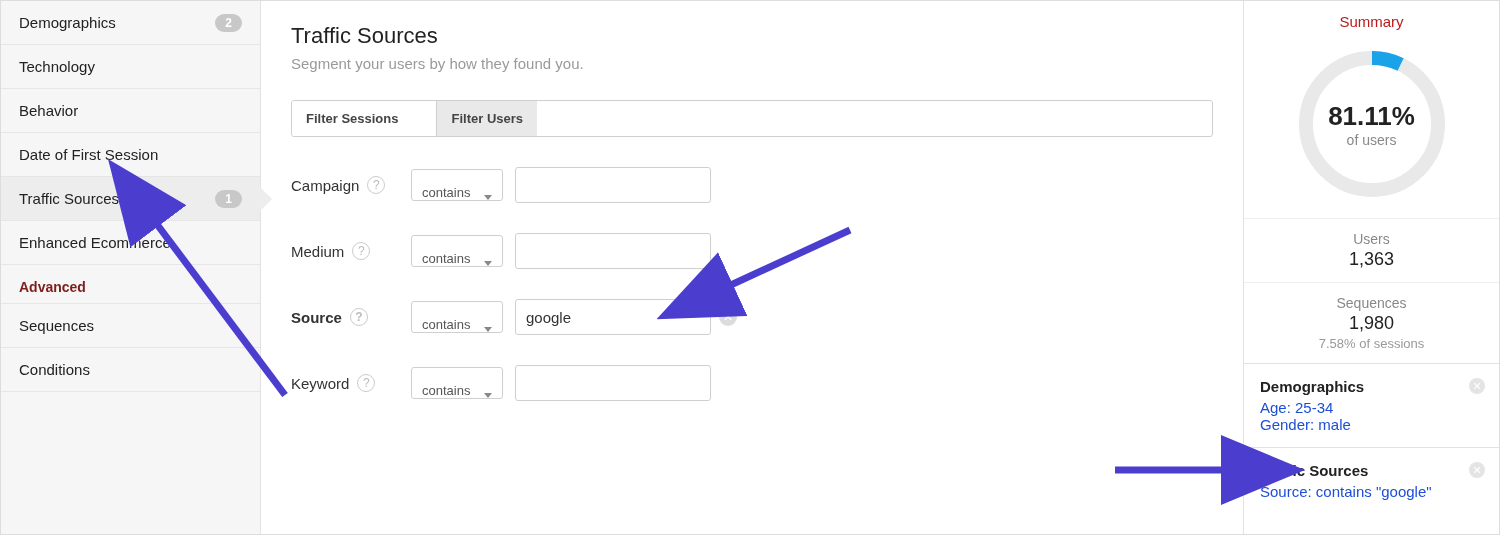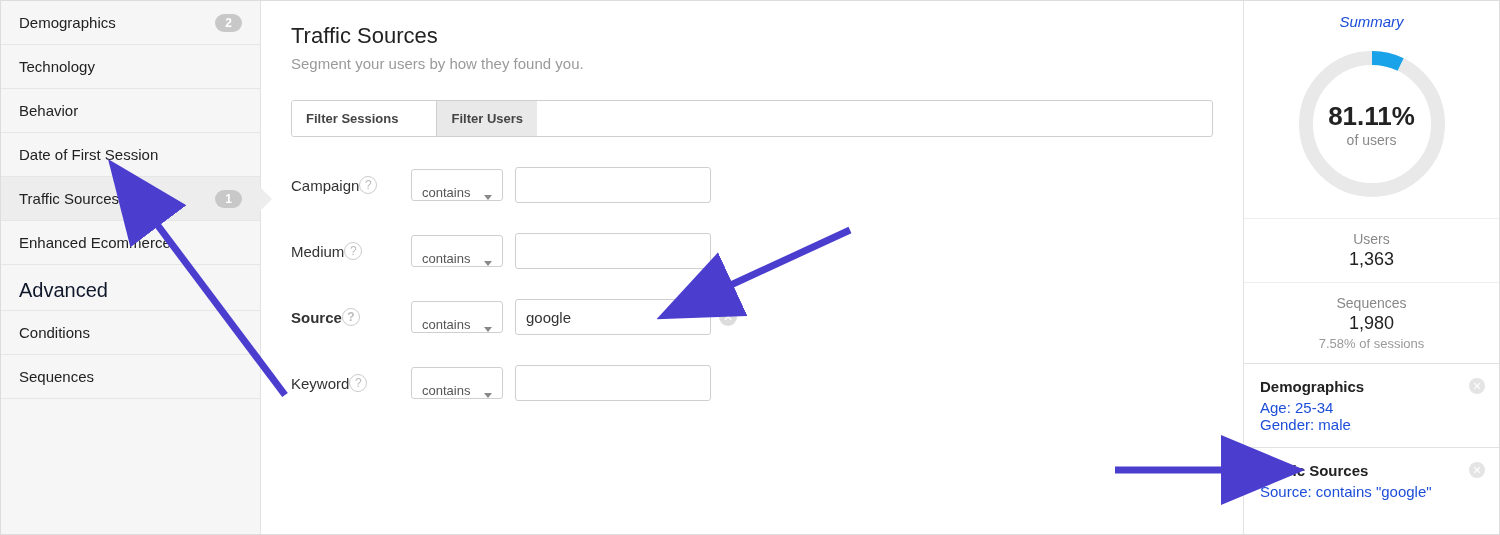--- a/index.html
+++ b/index.html
@@ -7,39 +7,39 @@
   .app { display: flex; width: 100%; height: 100%; border: 1px solid #ddd; }
   
   .sidebar { width: 260px; background: #f6f6f6; border-right: 1px solid #e2e2e2; display: flex; flex-direction: column; }
   .sidebar-item { display: flex; align-items: center; justify-content: space-between; height: 44px; padding: 0 18px; border-bottom: 1px solid #e6e6e6; cursor: pointer; font-size: 15px; color: #222; position: relative; }
   .sidebar-item.active { background: #ededed; }
   .sidebar-item.active::after {
     content: ""; position: absolute; right: -12px; top: 50%; transform: translateY(-50%);
     width: 0; height: 0; border-top: 12px solid transparent; border-bottom: 12px solid transparent; border-left: 12px solid #ededed;
   }
   .badge { background: #c8c8c8; color: #fff; font-size: 12px; font-weight: bold; padding: 2px 10px; border-radius: 11px; }
-  .sidebar-section { padding: 14px 18px 8px 18px; font-size: 20px; color: #0f172a; border-bottom: 1px solid #e6e6e6; }
+  .sidebar-section { padding: 14px 18px 8px 18px; font-size: 14px; color: #7f1d1d; border-bottom: 1px solid #e6e6e6; font-weight: bold; }
   
   .main { flex: 1; padding: 22px 30px; display: flex; flex-direction: column; }
   .main-title { font-size: 22px; font-weight: normal; color: #222; margin-bottom: 6px; }
   .main-sub { font-size: 15px; color: #9a9a9a; margin-bottom: 28px; }
   .filter-toggle { display: inline-flex; border: 1px solid #cfcfcf; border-radius: 3px; overflow: hidden; margin-bottom: 30px; gap: 24px; }
   .filter-toggle button { border: none; background: #fff; padding: 10px 14px; font-size: 13px; font-weight: bold; color: #444; cursor: pointer; }
   .filter-toggle button.active { background: #e9e9e9; border-left: 1px solid #cfcfcf; }
   .row { display: flex; align-items: center; margin-bottom: 30px; }
-  .row-label { width: 120px; font-size: 15px; color: #333; display: flex; align-items: center; }
+  .row-label { width: 120px; font-size: 15px; color: #333; display: flex; align-items: center; gap: 8px; }
   .row-label.bold { font-weight: bold; }
   .help { width: 18px; height: 18px; border: 1px solid #ccc; border-radius: 50%; display: inline-flex; align-items: center; justify-content: center; font-size: 12px; color: #bbb; }
   .op-select { width: 92px; height: 32px; background: #fff; border: 1px solid #cfcfcf; border-radius: 3px; display: flex; align-items: flex-end; justify-content: space-between; padding: 0 10px; font-size: 13px; color: #555; cursor: pointer; margin-right: 12px; }
   .caret { width: 0; height: 0; border-left: 4px solid transparent; border-right: 4px solid transparent; border-top: 5px solid #888; }
   .text-input { width: 196px; height: 36px; border: 1px solid #cfcfcf; border-radius: 3px; padding: 0 10px; font-size: 15px; color: #333; }
   .clear-btn { width: 18px; height: 18px; background: #dcdcdc; border-radius: 50%; display: inline-flex; align-items: center; justify-content: center; color: #fff; font-size: 12px; margin-left: 8px; cursor: pointer; }
   
   .summary { width: 256px; border-left: 1px solid #e2e2e2; display: flex; flex-direction: column; }
-  .summary-title { text-align: center; font-size: 15px; color: #1d4ed8; padding: 12px 0 4px 0; font-style: italic; }
+  .summary-title { text-align: center; font-size: 15px; color: #b91c1c; padding: 12px 0 4px 0; }
   .donut-wrap { display: flex; justify-content: center; padding: 10px 0 14px 0; }
   .donut { position: relative; width: 160px; height: 160px; }
   .donut svg { transform: rotate(-90deg); }
   .donut-center { position: absolute; inset: 0; display: flex; flex-direction: column; align-items: center; justify-content: center; }
   .donut-pct { font-size: 26px; font-weight: bold; color: #222; }
   .donut-label { font-size: 14px; color: #888; }
   .stat-block { border-top: 1px solid #eee; text-align: center; padding: 12px 0; }
   .stat-label { font-size: 14px; color: #888; }
   .stat-value { font-size: 18px; color: #222; margin-top: 2px; font-weight: normal; }
   .stat-sub { font-size: 13px; color: #999; margin-top: 2px; }
@@ -69,24 +69,24 @@
     </div>
     <div class="sidebar-item active">
       <span>Traffic Sources</span>
       <span class="badge">1</span>
     </div>
     <div class="sidebar-item">
       <span>Enhanced Ecommerce</span>
     </div>
     <div class="sidebar-section">Advanced</div>
     <div class="sidebar-item">
-      <span>Conditions</span>
+      <span>Sequences</span>
     </div>
     <div class="sidebar-item">
-      <span>Sequences</span>
+      <span>Conditions</span>
     </div>
   </div>
 
   <div class="main">
     <div class="main-title">Traffic Sources</div>
     <div class="main-sub">Segment your users by how they found you.</div>
 
     <div class="filter-toggle">
       <button>Filter Sessions</button>
       <button class="active">Filter Users</button>

